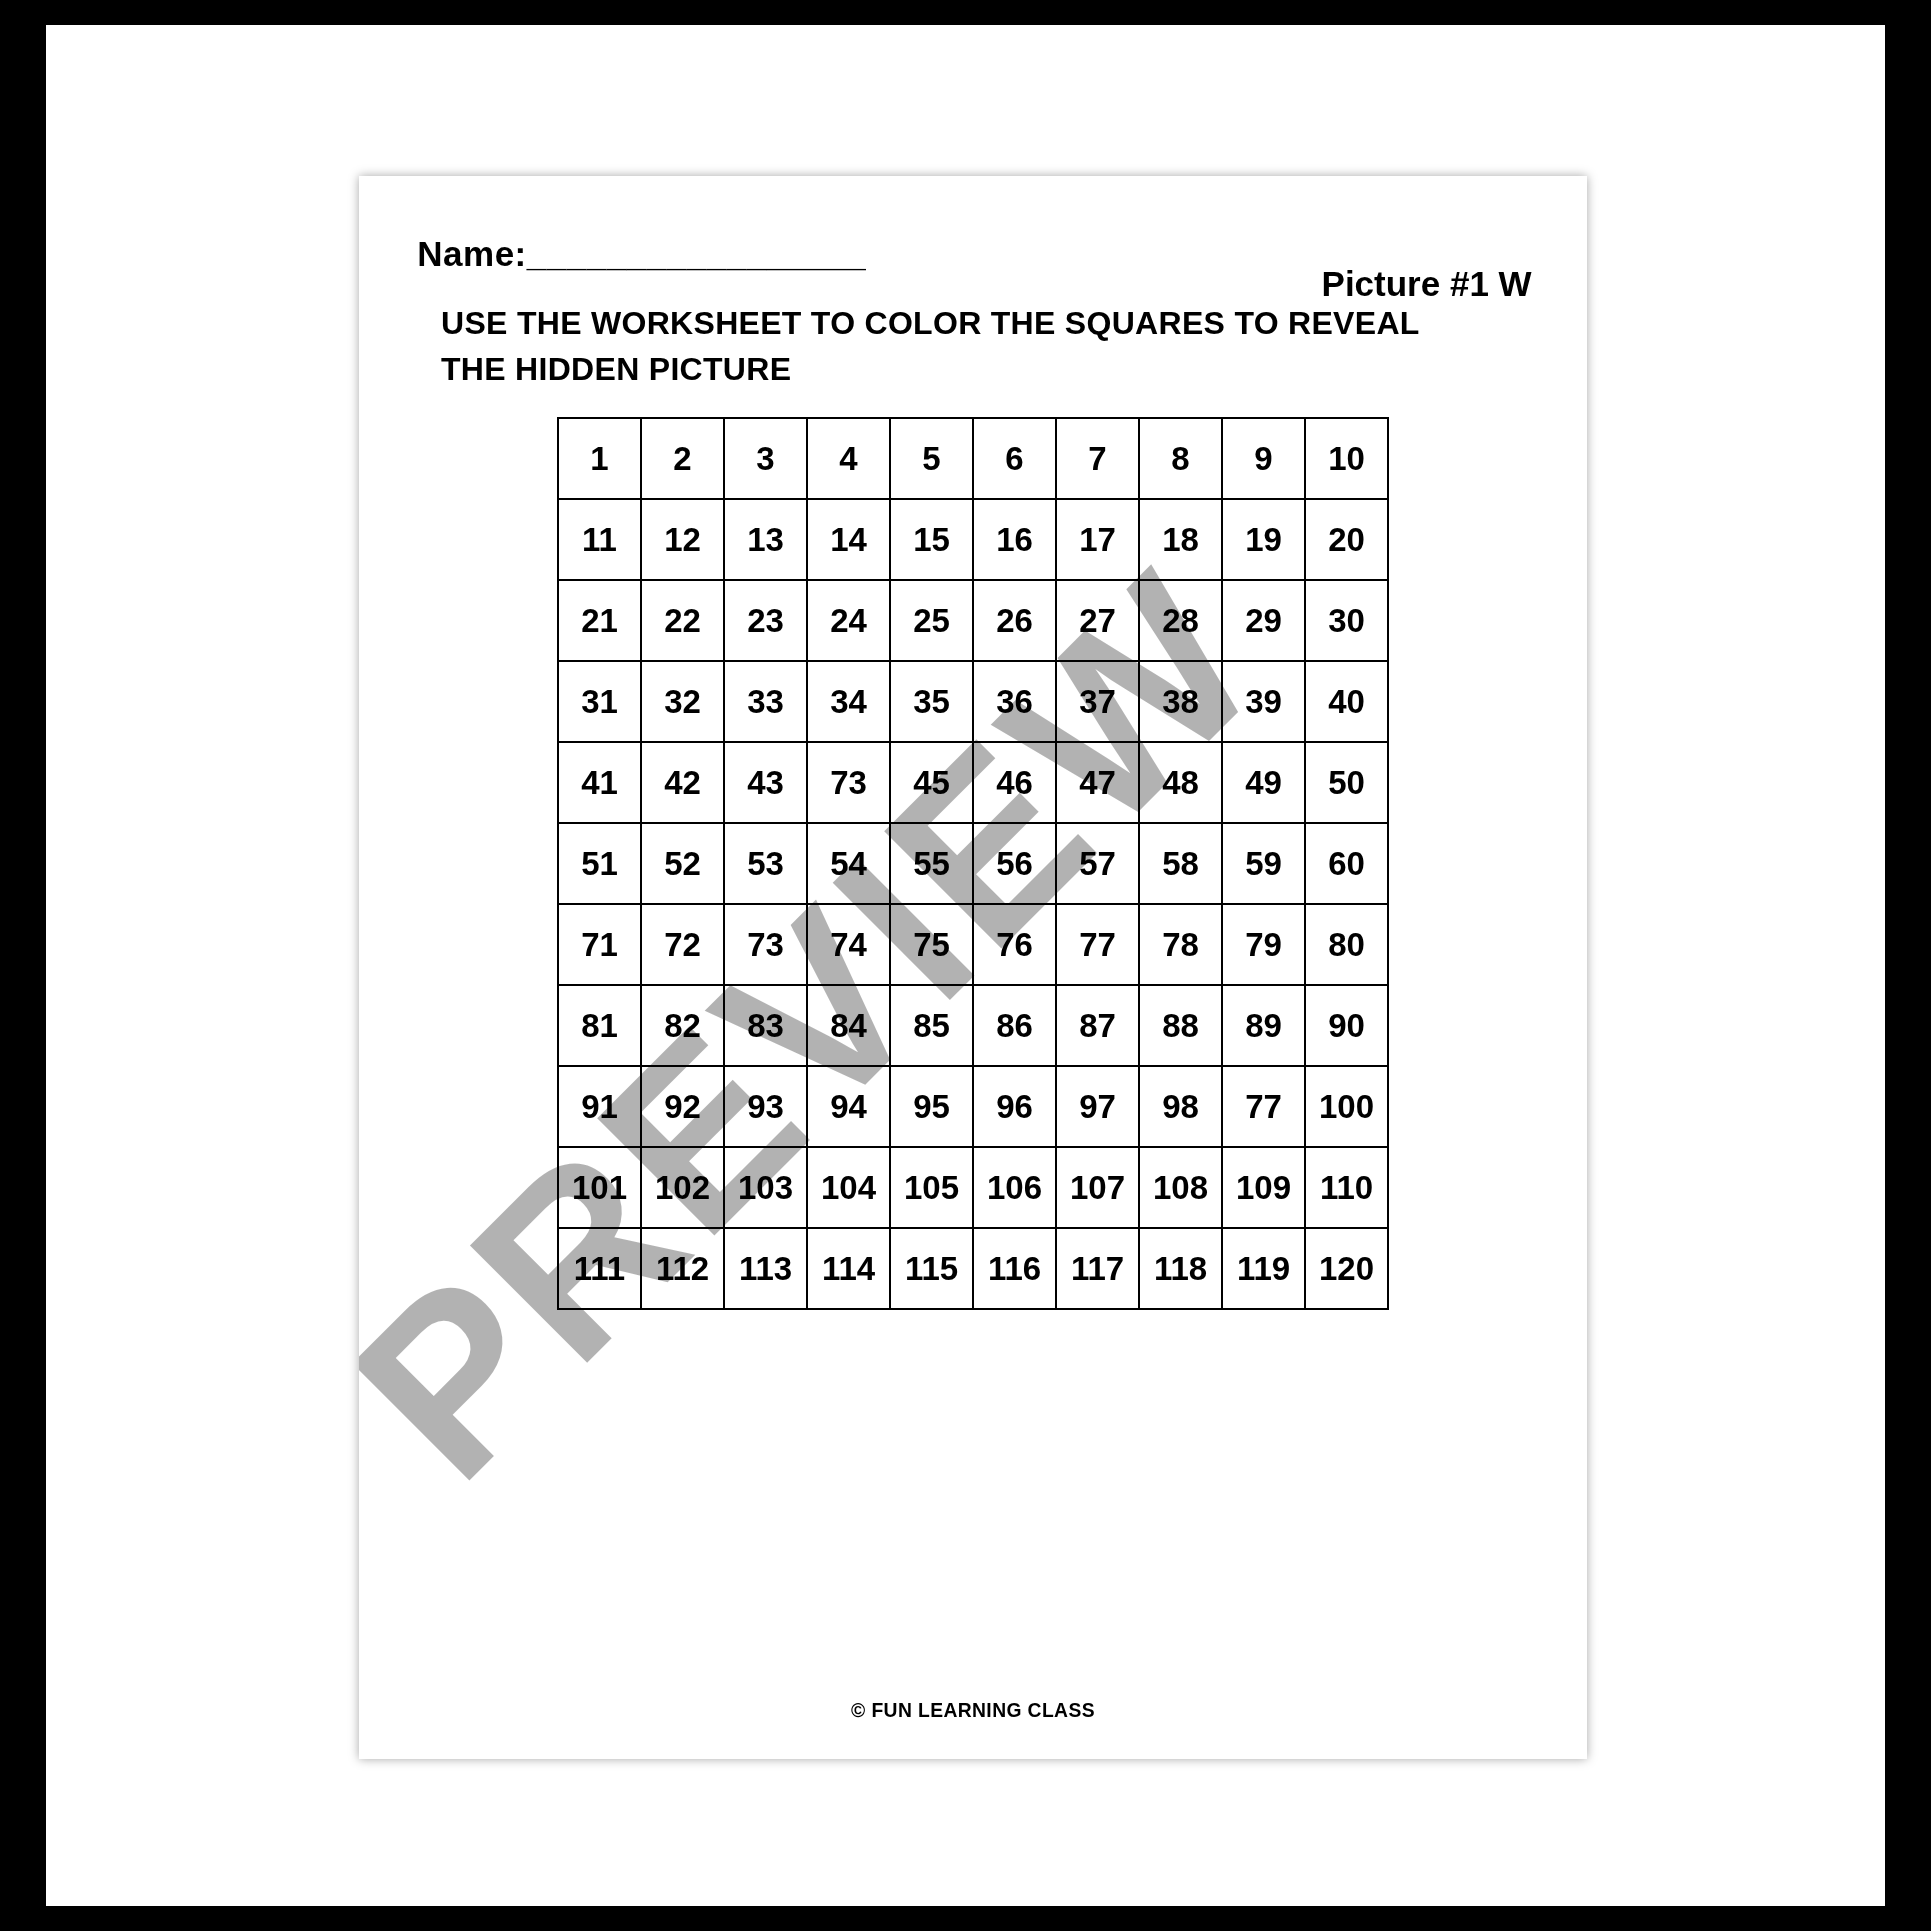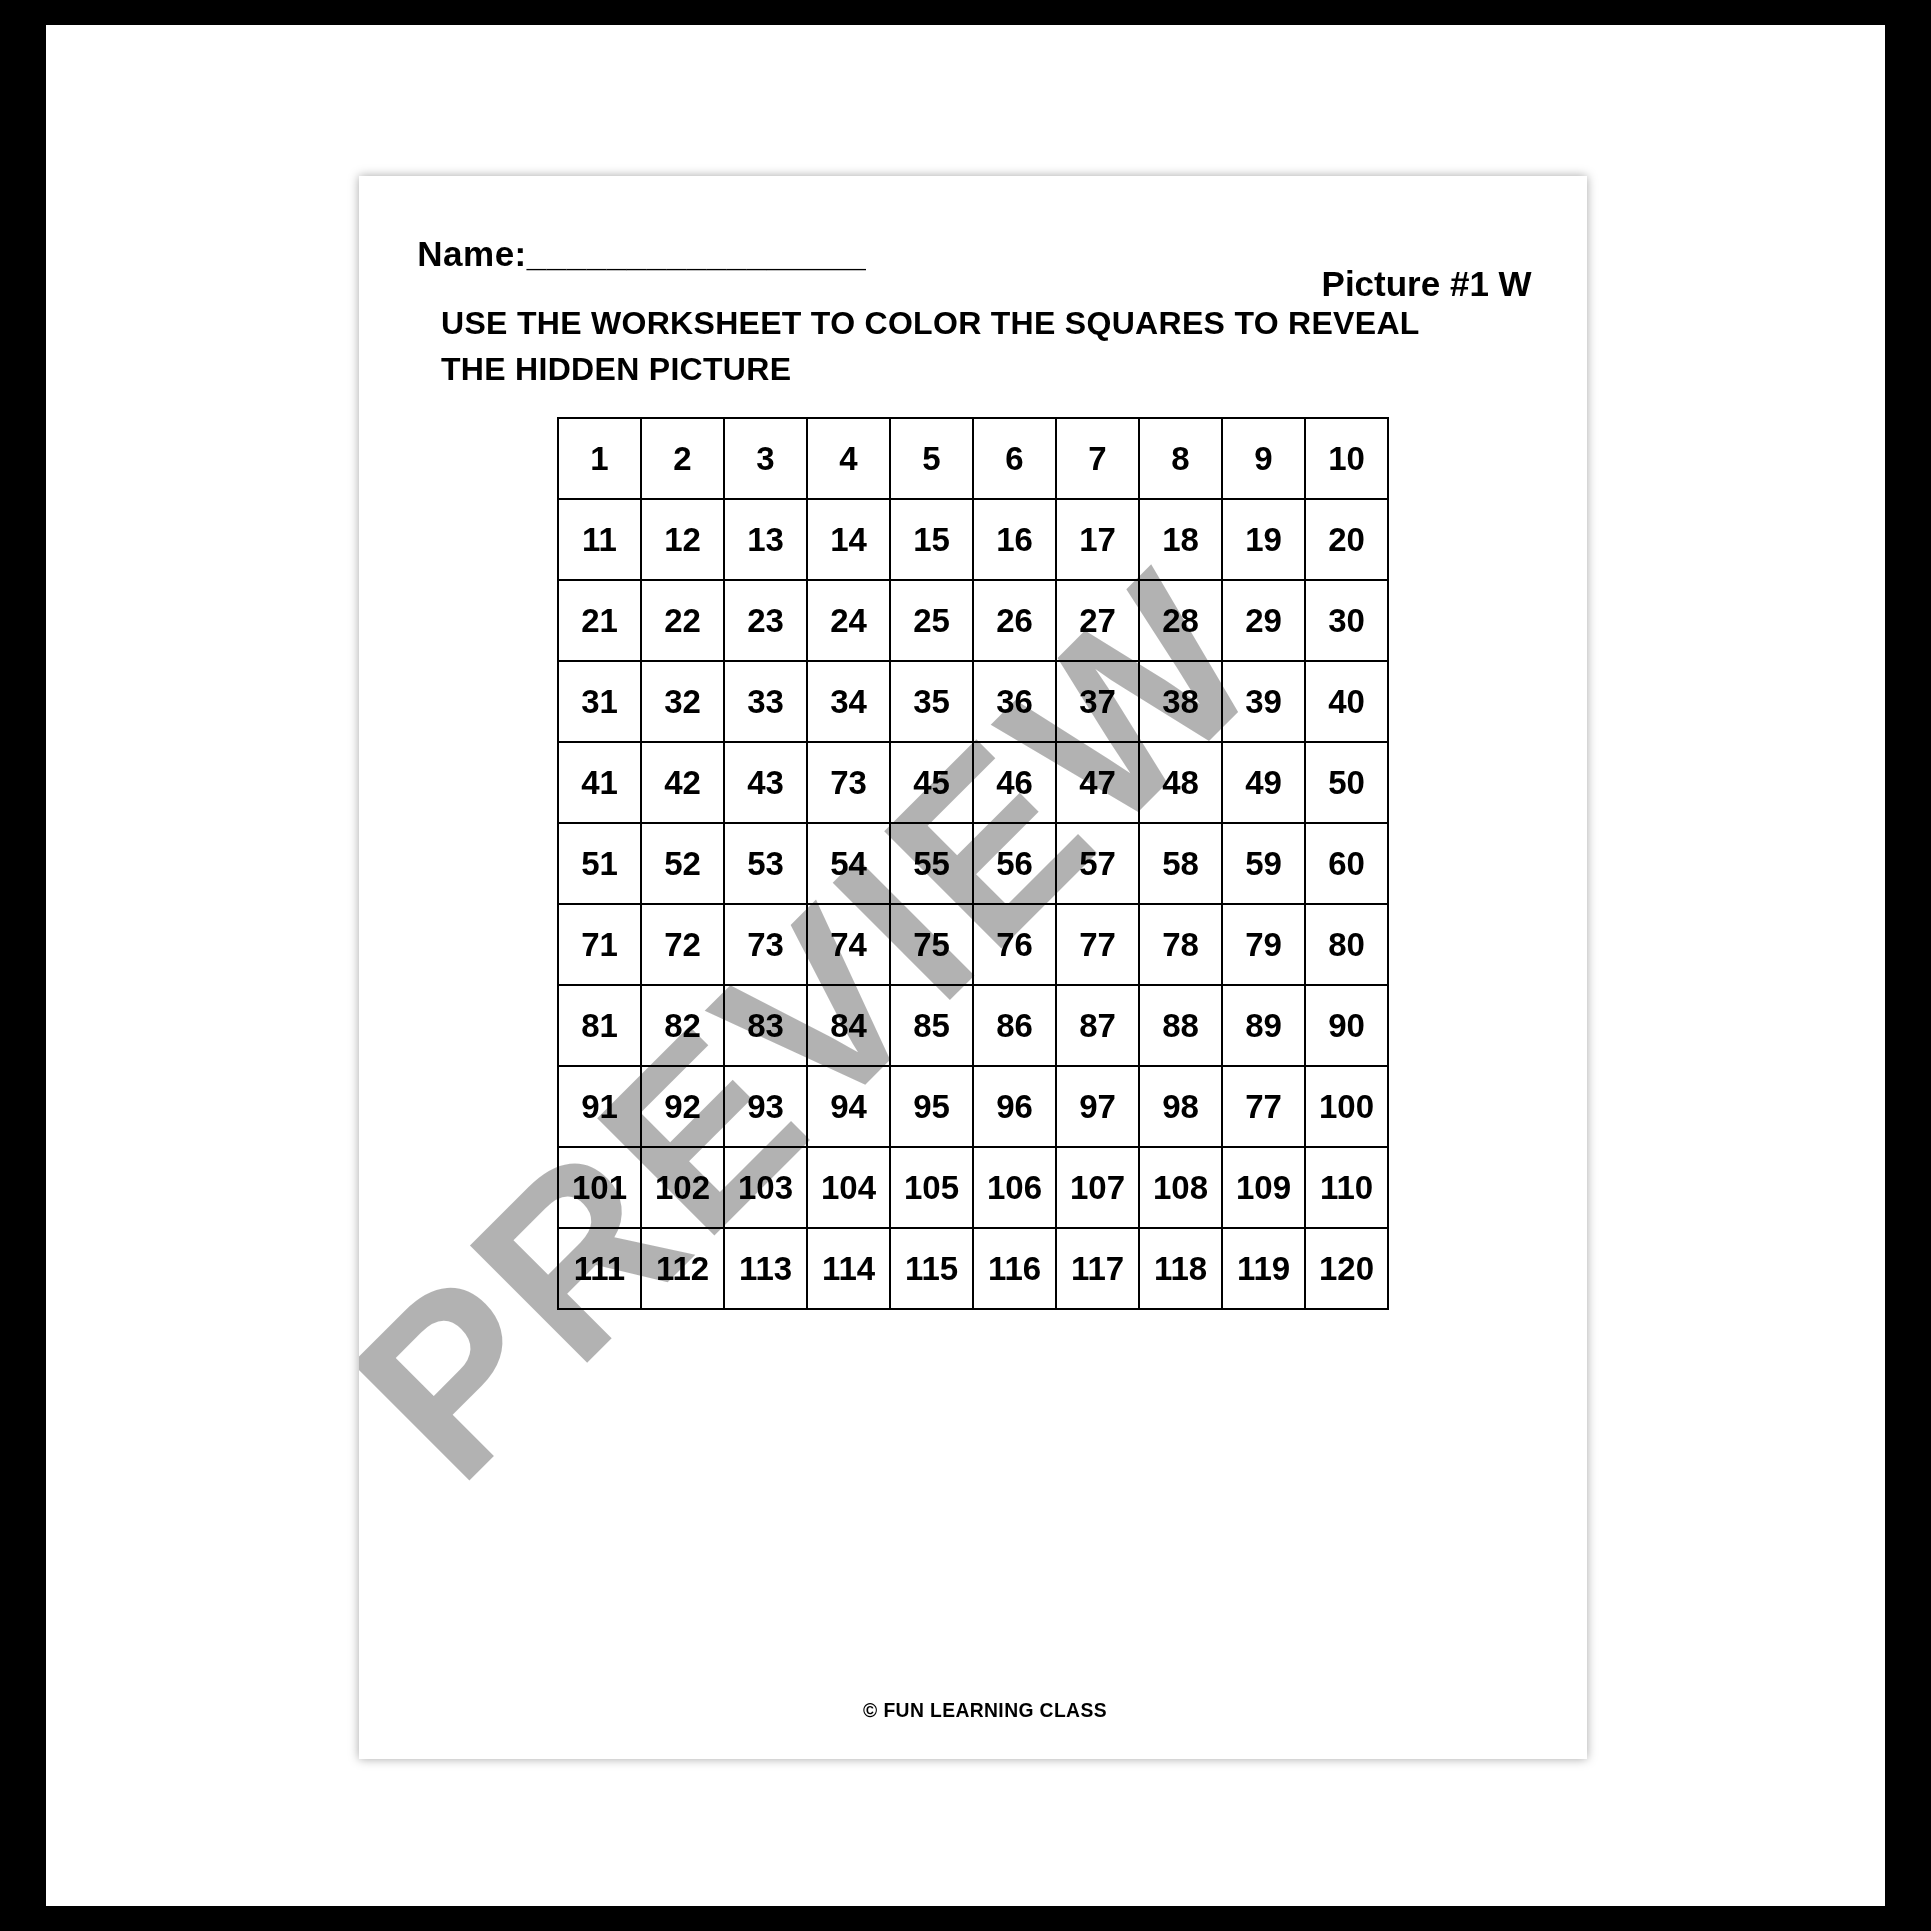--- a/index.html
+++ b/index.html
@@ -104,21 +104,21 @@
     text-align: center;
     vertical-align: middle;
     font-size: 33px;
     font-weight: bold;
     color: #000000;
     padding: 0;
     background: transparent;
   }
   .footer {
     position: absolute;
-    left: 12px;
+    left: 0;
     bottom: 37px;
     width: 100%;
     text-align: center;
     font-size: 19.3px;
     font-weight: bold;
     color: #000000;
     letter-spacing: 0.4px;
   }
   .watermark {
     position: absolute;

